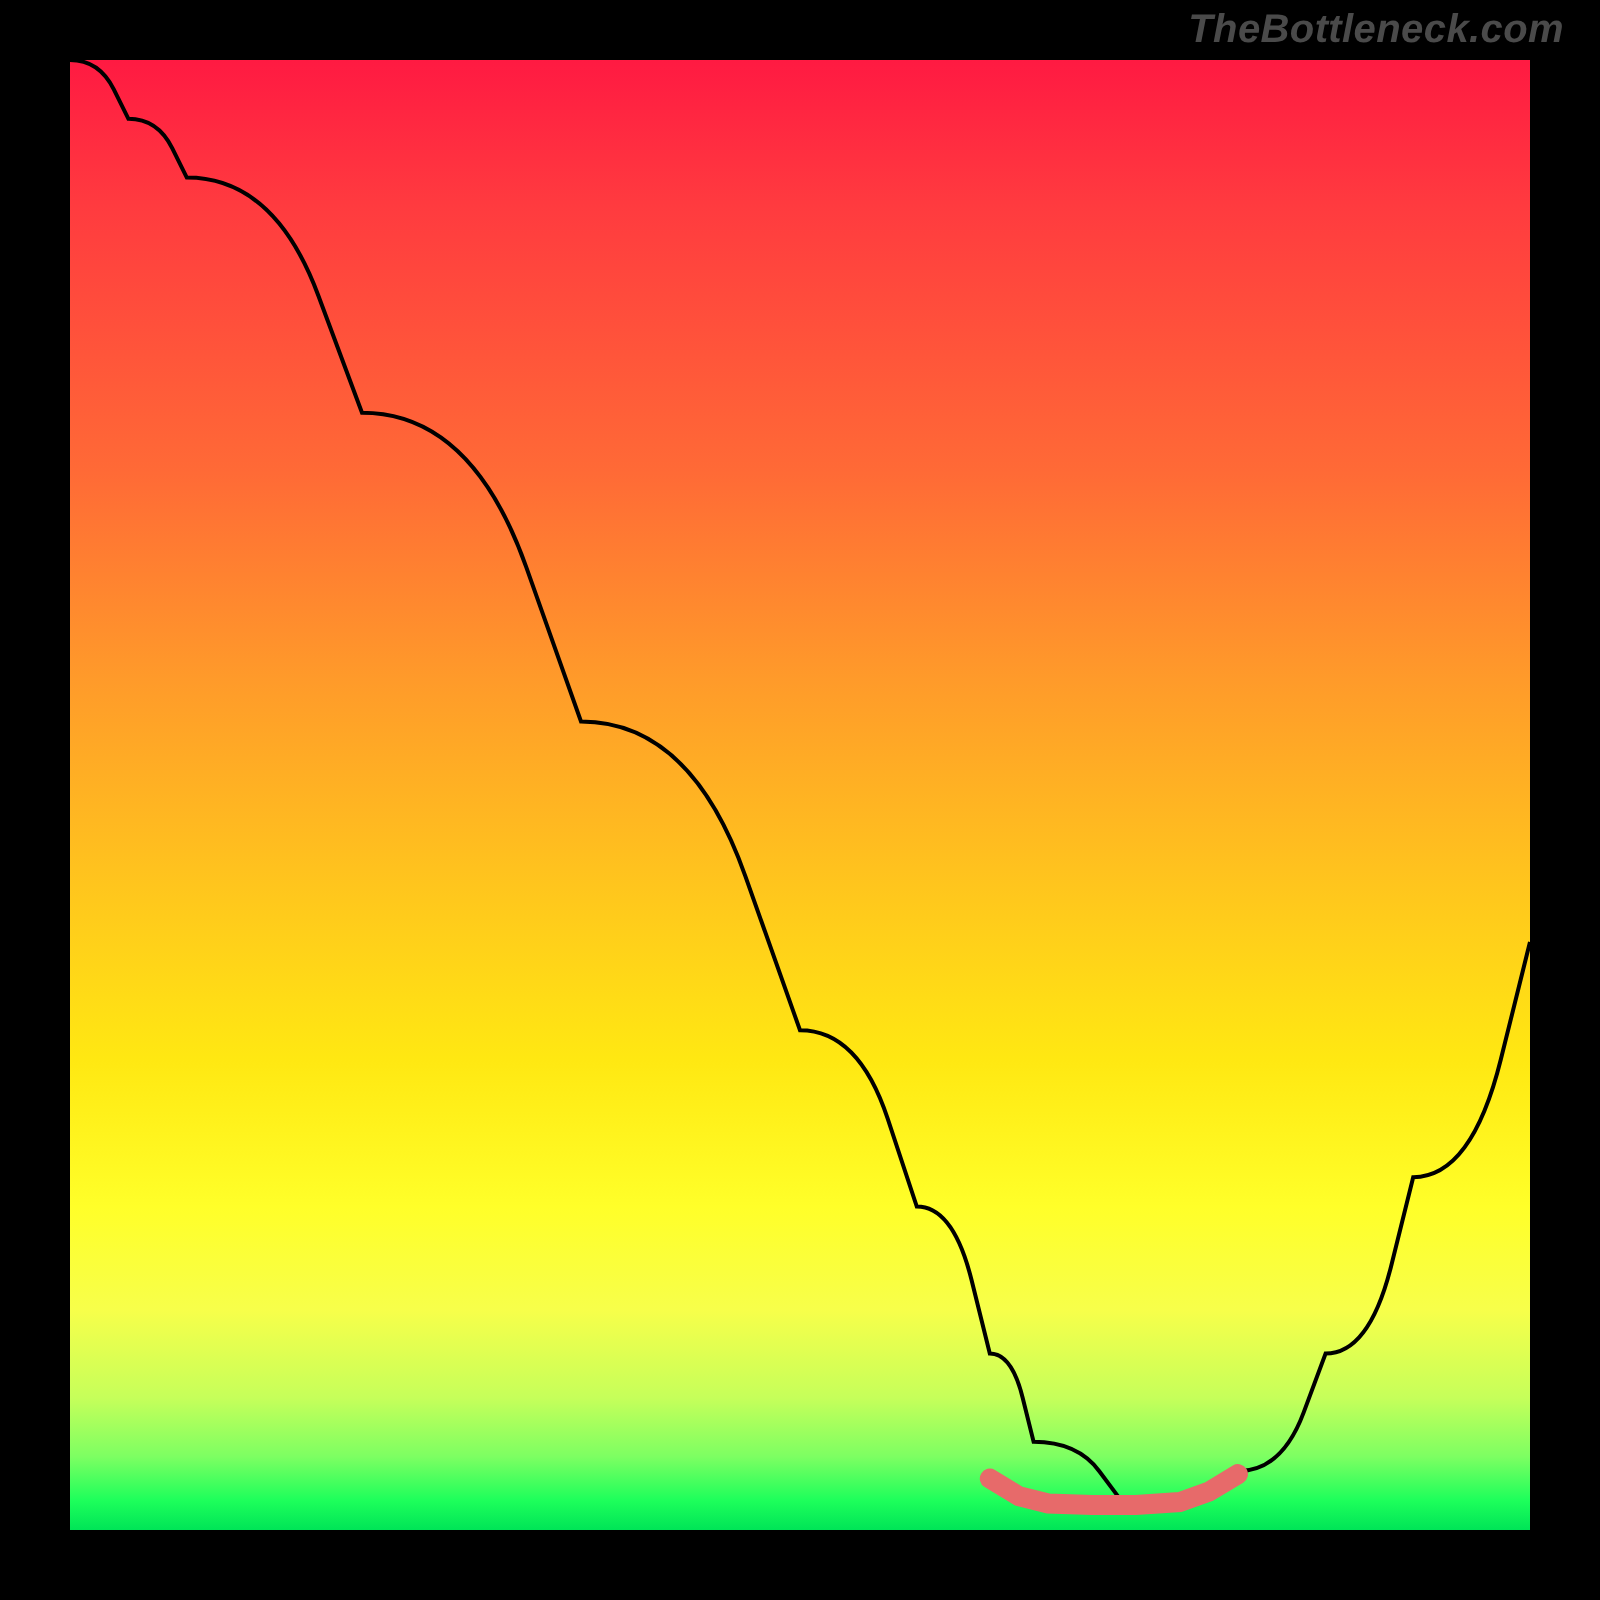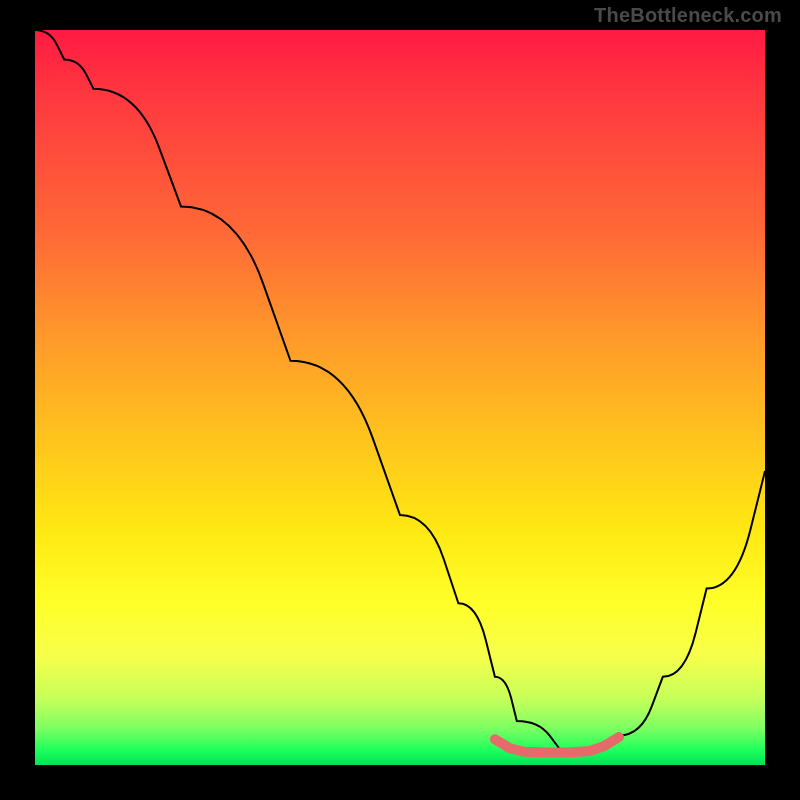--- a/index.html
+++ b/index.html
@@ -9,20 +9,21 @@
     height: 800px;
     background: #000;
     font-family: Arial, Helvetica, sans-serif;
     overflow: hidden;
   }
   .stage {
     position: relative;
     width: 800px;
     height: 588px;
     background: #000;
+    font-style: italic;
   }
   .watermark {
     position: absolute;
     top: 4px;
     right: 18px;
     color: #4a4a4a;
     font-size: 20px;
     font-weight: 600;
     letter-spacing: 0.2px;
     user-select: none;

